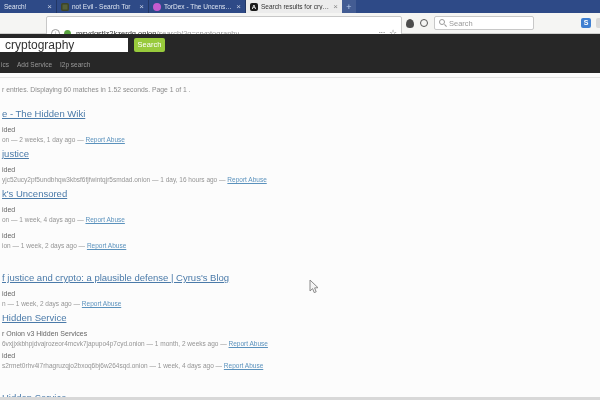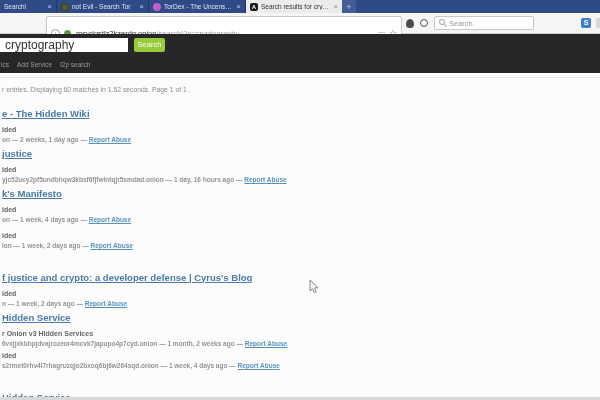--- a/index.html
+++ b/index.html
@@ -64,21 +64,21 @@
     border:none;border-radius:2px;color:#fff;font-family:inherit;font-size:7.5px;line-height:14px;
     text-align:center;padding:0;}
   .sitenav{position:absolute;left:1px;top:27px;display:flex;gap:8px;font-size:6.5px;color:#9a9a9a;}
   .sitenav a{color:#9a9a9a;text-decoration:none;}
 
   
   .content{position:absolute;top:73px;left:0;right:0;bottom:0;background:#fcfcfc;}
   .hdr-divider{position:absolute;top:4px;left:0;right:0;height:1px;background:#e4e4e4;}
   .stats{position:absolute;top:13px;left:2px;font-size:6.8px;color:#8b8b8b;white-space:nowrap;}
   .results{position:absolute;top:34px;left:2px;right:0;}
-  .result{height:40px;overflow:visible;font-weight:bold;}
+  .result{height:40px;overflow:visible;}
   .rtitle{display:block;font-size:9.5px;line-height:14px;margin-bottom:4px;color:#4a7aa9;
     text-decoration:underline;white-space:nowrap;}
   .rdesc{font-size:7px;line-height:10px;color:#666;white-space:nowrap;}
   .rmeta{font-size:6.5px;line-height:10px;color:#949494;white-space:nowrap;}
   .rmeta .report{color:#5b92bd;text-decoration:underline;}
   .bottom-strip{position:absolute;left:0;right:0;bottom:0;height:3px;background:#d8d8d8;}
   .cursor{position:absolute;left:308px;top:279px;width:12px;height:16px;pointer-events:none;}
 </style>
 </head>
 <body>
@@ -145,31 +145,31 @@
         <a class="rtitle">e - The Hidden Wiki</a>
         <div class="rdesc">ided</div>
         <div class="rmeta"><span>on — 2 weeks, 1 day ago — </span><a class="report">Report Abuse</a></div>
       </div>
       <div class="result">
         <a class="rtitle">justice</a>
         <div class="rdesc">ided</div>
         <div class="rmeta"><span>yjc52ucy2pf5undbhqw3kbsf6fjfwintqjr5smdad.onion — 1 day, 16 hours ago — </span><a class="report">Report Abuse</a></div>
       </div>
       <div class="result">
-        <a class="rtitle">k's Manifesto</a>
+        <a class="rtitle">k's Uncensored</a>
         <div class="rdesc">ided</div>
         <div class="rmeta"><span>on — 1 week, 4 days ago — </span><a class="report">Report Abuse</a></div>
       </div>
       <div class="result">
         <a class="rtitle"></a>
         <div class="rdesc">ided</div>
         <div class="rmeta"><span>ion — 1 week, 2 days ago — </span><a class="report">Report Abuse</a></div>
       </div>
       <div class="result">
-        <a class="rtitle">f justice and crypto: a developer defense | Cyrus's Blog</a>
+        <a class="rtitle">f justice and crypto: a plausible defense | Cyrus's Blog</a>
         <div class="rdesc">ided</div>
         <div class="rmeta"><span>n — 1 week, 2 days ago — </span><a class="report">Report Abuse</a></div>
       </div>
       <div class="result">
         <a class="rtitle">Hidden Service</a>
         <div class="rdesc">r Onion v3 Hidden Services</div>
         <div class="rmeta"><span>6vxjjxkbhpjdvajrozeor4mcvk7japupo4p7cyd.onion — 1 month, 2 weeks ago — </span><a class="report">Report Abuse</a></div>
       </div>
       <div class="result">
         <div class="rdesc">ided</div>

